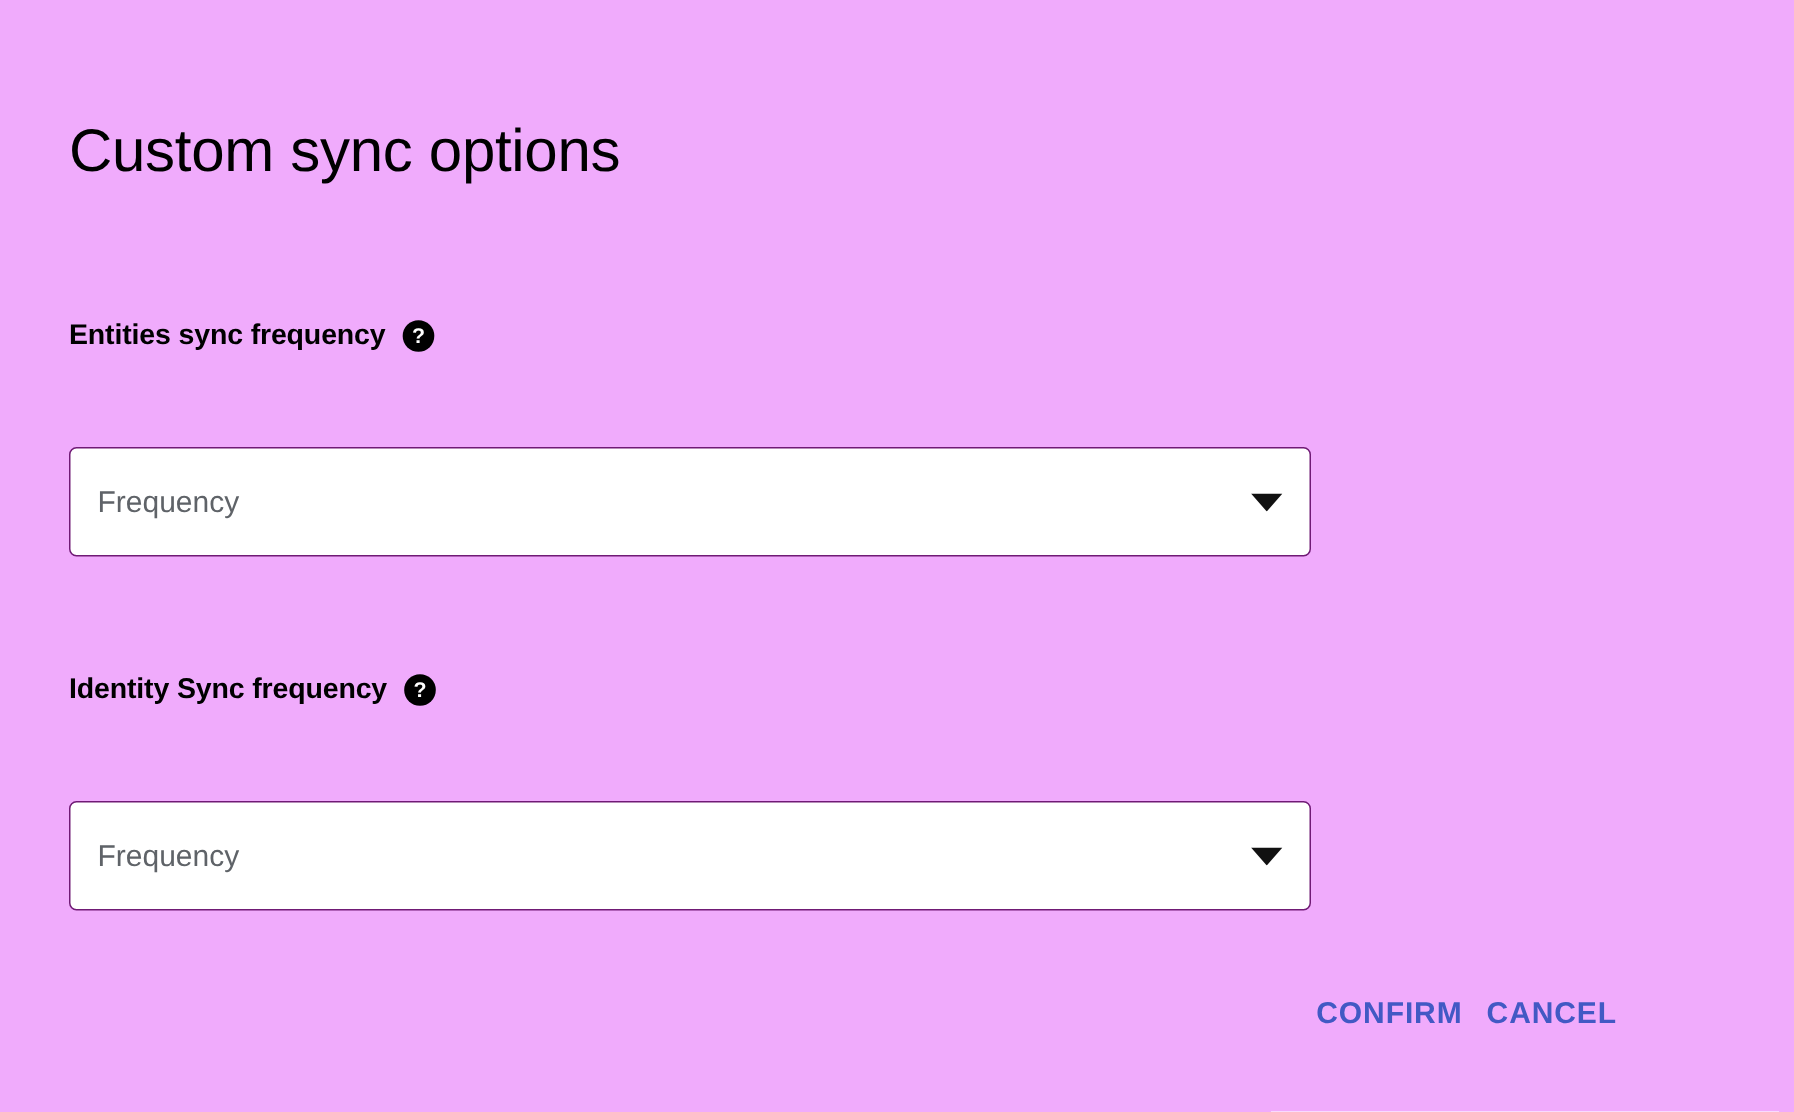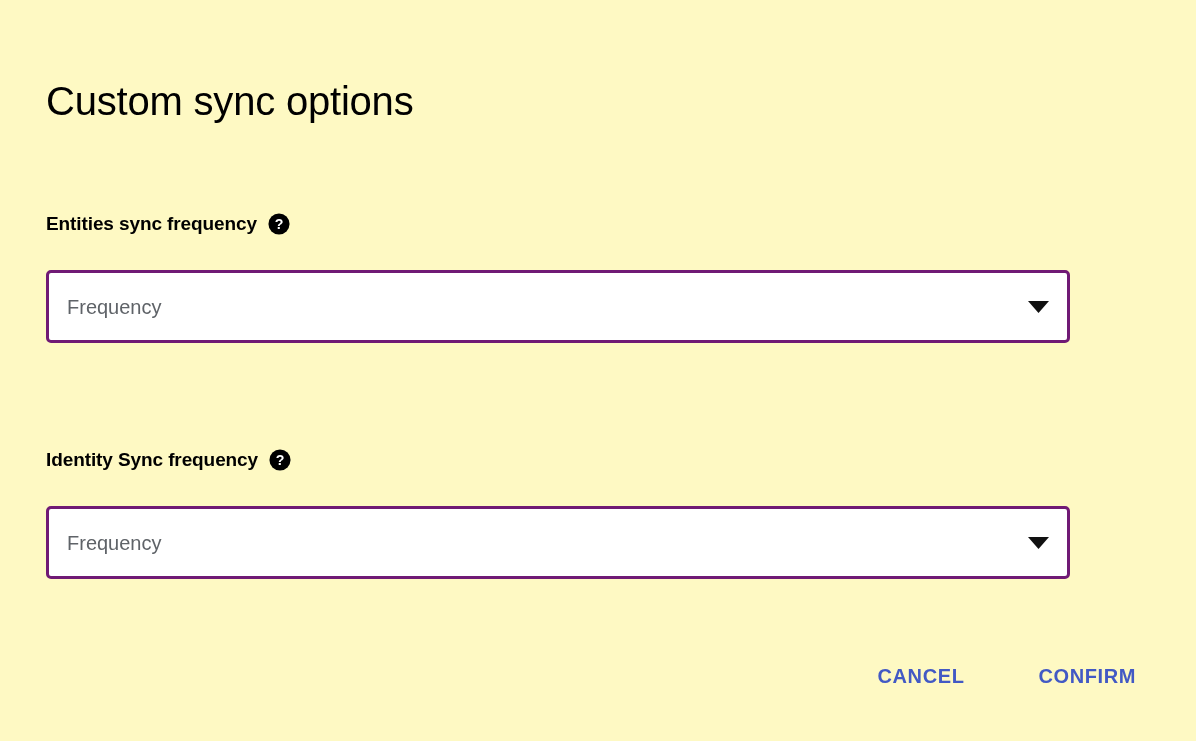--- a/index.html
+++ b/index.html
@@ -10,21 +10,21 @@
   }
   body {
     font-family: "Liberation Sans", "DejaVu Sans", sans-serif;
     -webkit-font-smoothing: antialiased;
   }
 
   .screen {
     position: relative;
     width: 1196px;
     height: 741px;
-    background: #fef9c3;
+    background: #f0abfc;
     overflow: hidden;
     box-sizing: border-box;
   }
 
   
   .dialog-title {
     position: absolute;
     left: 46px;
     top: 50px;
     font-size: 40px;
@@ -71,24 +71,24 @@
     margin-left: 11px;
     flex: 0 0 auto;
     cursor: pointer;
   }
   .help-icon svg { display: block; }
 
   
   .select-control {
     position: relative;
     box-sizing: border-box;
-    width: 1024px;
+    width: 828px;
     height: 73px;
-    margin-top: 28px;
-    border: 3px solid #701a75;
+    margin-top: 56px;
+    border: 1px solid #701a75;
     border-radius: 5px;
     background: #ffffff;
     display: flex;
     align-items: center;
     cursor: pointer;
   }
 
   .select-value {
     position: absolute;
     left: 18px;
@@ -186,17 +186,17 @@
       <span class="select-value is-placeholder">Frequency</span>
       <span class="select-arrow">
         <svg width="21" height="12" viewBox="0 0 21 12" aria-hidden="true">
           <polygon points="0,0 21,0 10.5,12" fill="#111111"></polygon>
         </svg>
       </span>
     </div>
   </div>
 
   <div class="dialog-actions">
+    <button type="button" class="text-button" id="confirm-button">CONFIRM</button>
     <button type="button" class="text-button" id="cancel-button">CANCEL</button>
-    <button type="button" class="text-button" id="confirm-button">CONFIRM</button>
   </div>
 
 </div>
 
 </body></html>

